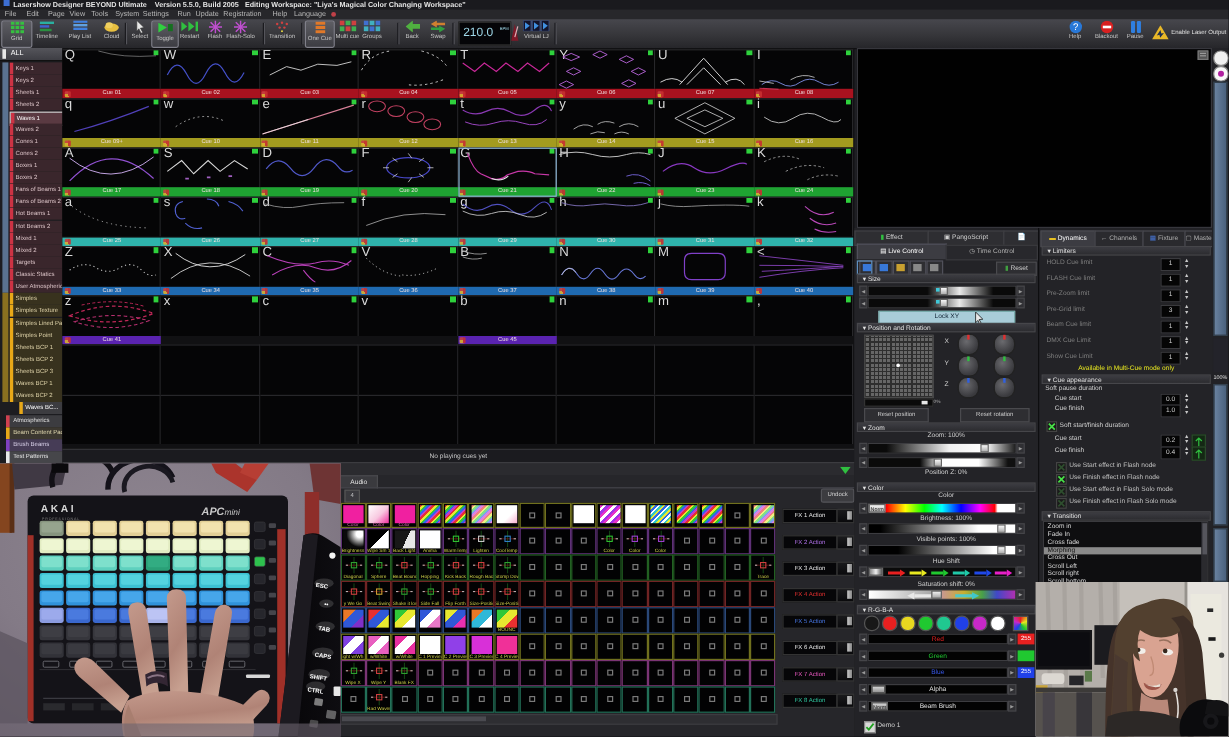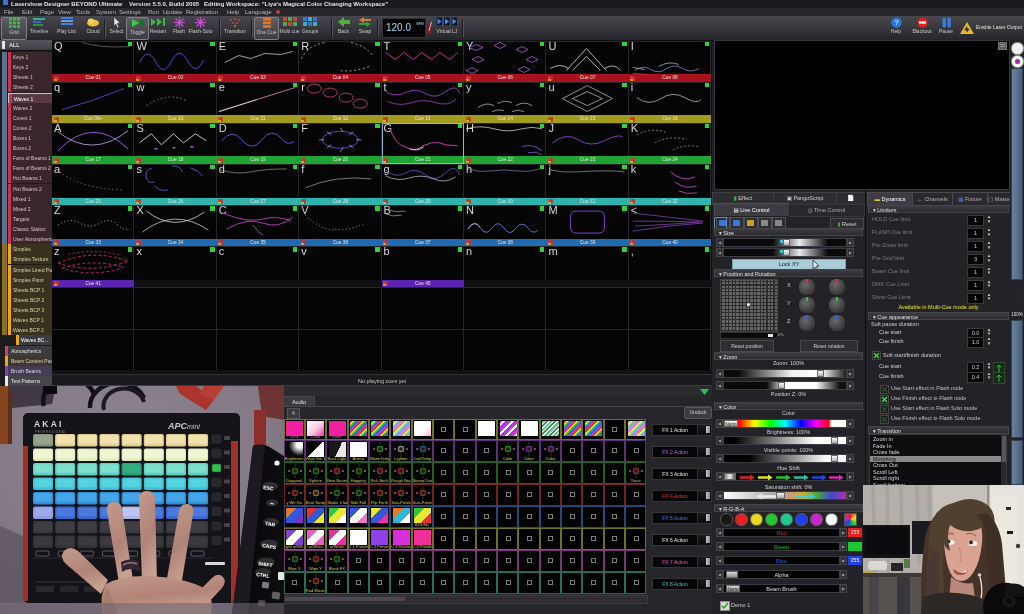--- a/index.html
+++ b/index.html
@@ -189,21 +189,21 @@
       <div style="line-height:5px;color:#c6c6c6;">Back</div>
     </div>
     <div class="tbtn" style="left:355px;top:17px;width:20px;height:21px;">
       <div style="height:12px;line-height:13px;"><svg width="12" height="10" viewBox="0 0 12 10">
           <path d="M0,3 L5,0 L5,2 L12,2 L12,4 L5,4 L5,6 Z" fill="#d08030"></path>
           <path d="M12,7 L7,4.5 L7,6 L0,6 L0,8 L7,8 L7,10 Z" fill="#30a040"></path>
         </svg></div>
       <div style="line-height:5px;color:#c6c6c6;">Swap</div>
     </div>
     <div class="abs" style="left:382px;top:18px;width:42px;height:18px;background:#050508;border:1px solid #333;">
-      <span style="position:absolute;left:3px;top:3px;font-size:10px;color:#9fd8e8;">120.0</span>
+      <span style="position:absolute;left:3px;top:3px;font-size:10px;color:#9fd8e8;">210.0</span>
       <span style="position:absolute;right:1px;top:3px;font-size:3.5px;color:#9fd8e8;">BPM</span>
     </div>
     <div class="abs" style="left:425px;top:18px;width:8px;height:18px;"><svg width="8" height="18" viewBox="0 0 8 18">
         <path d="M1,16 L4,2 L7,16 Z" fill="#801828"></path>
         <line x1="4" y1="13" x2="6.5" y2="4" stroke="#e0b0b8" stroke-width="1"></line>
       </svg></div>
     <div class="tbtn" style="left:434px;top:17px;width:26px;height:21px;">
       <div style="height:12px;line-height:13px;"><svg width="22" height="9" viewBox="0 0 22 9">
           <g>
             <rect x="0" y="0" width="6.5" height="9" fill="#14142a" stroke="#4060a0" stroke-width="0.6"></rect>

